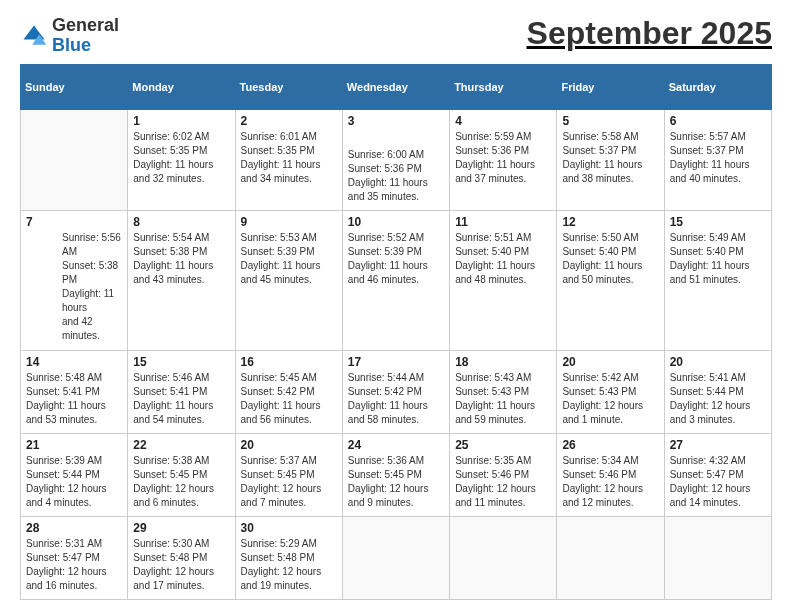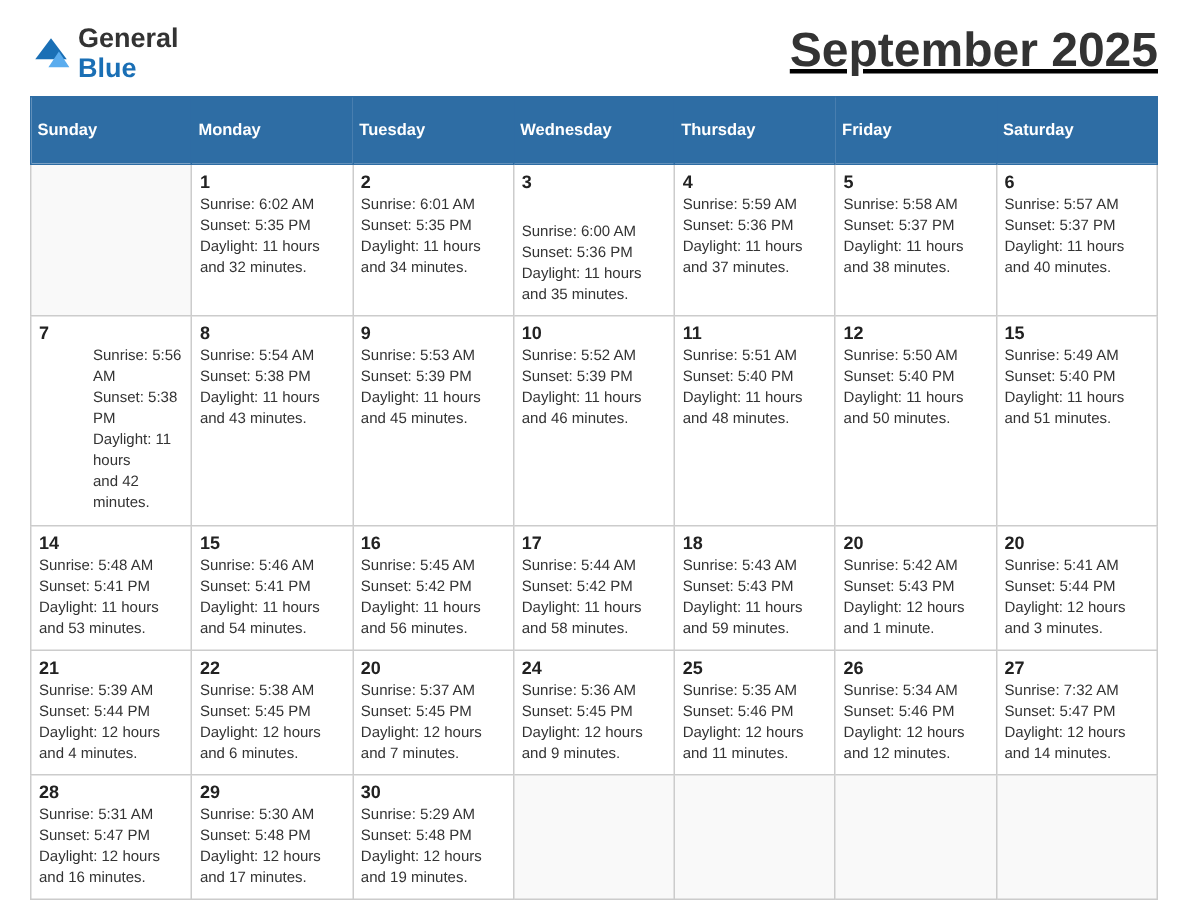--- a/index.html
+++ b/index.html
@@ -315,21 +315,21 @@
           </td>
           <td>
             <span class="day-num">26</span>
             <div class="day-info" style="white-space: pre-line;">Sunrise: 5:34 AM
 Sunset: 5:46 PM
 Daylight: 12 hours
 and 12 minutes.</div>
           </td>
           <td>
             <span class="day-num">27</span>
-            <div class="day-info" style="white-space: pre-line;">Sunrise: 7:32 AM
+            <div class="day-info" style="white-space: pre-line;">Sunrise: 4:32 AM
 Sunset: 5:47 PM
 Daylight: 12 hours
 and 14 minutes.</div>
           </td>
         </tr>
         <tr class="last-row">
           <td>
             <span class="day-num">28</span>
             <div class="day-info" style="white-space: pre-line;">Sunrise: 5:31 AM
 Sunset: 5:47 PM

